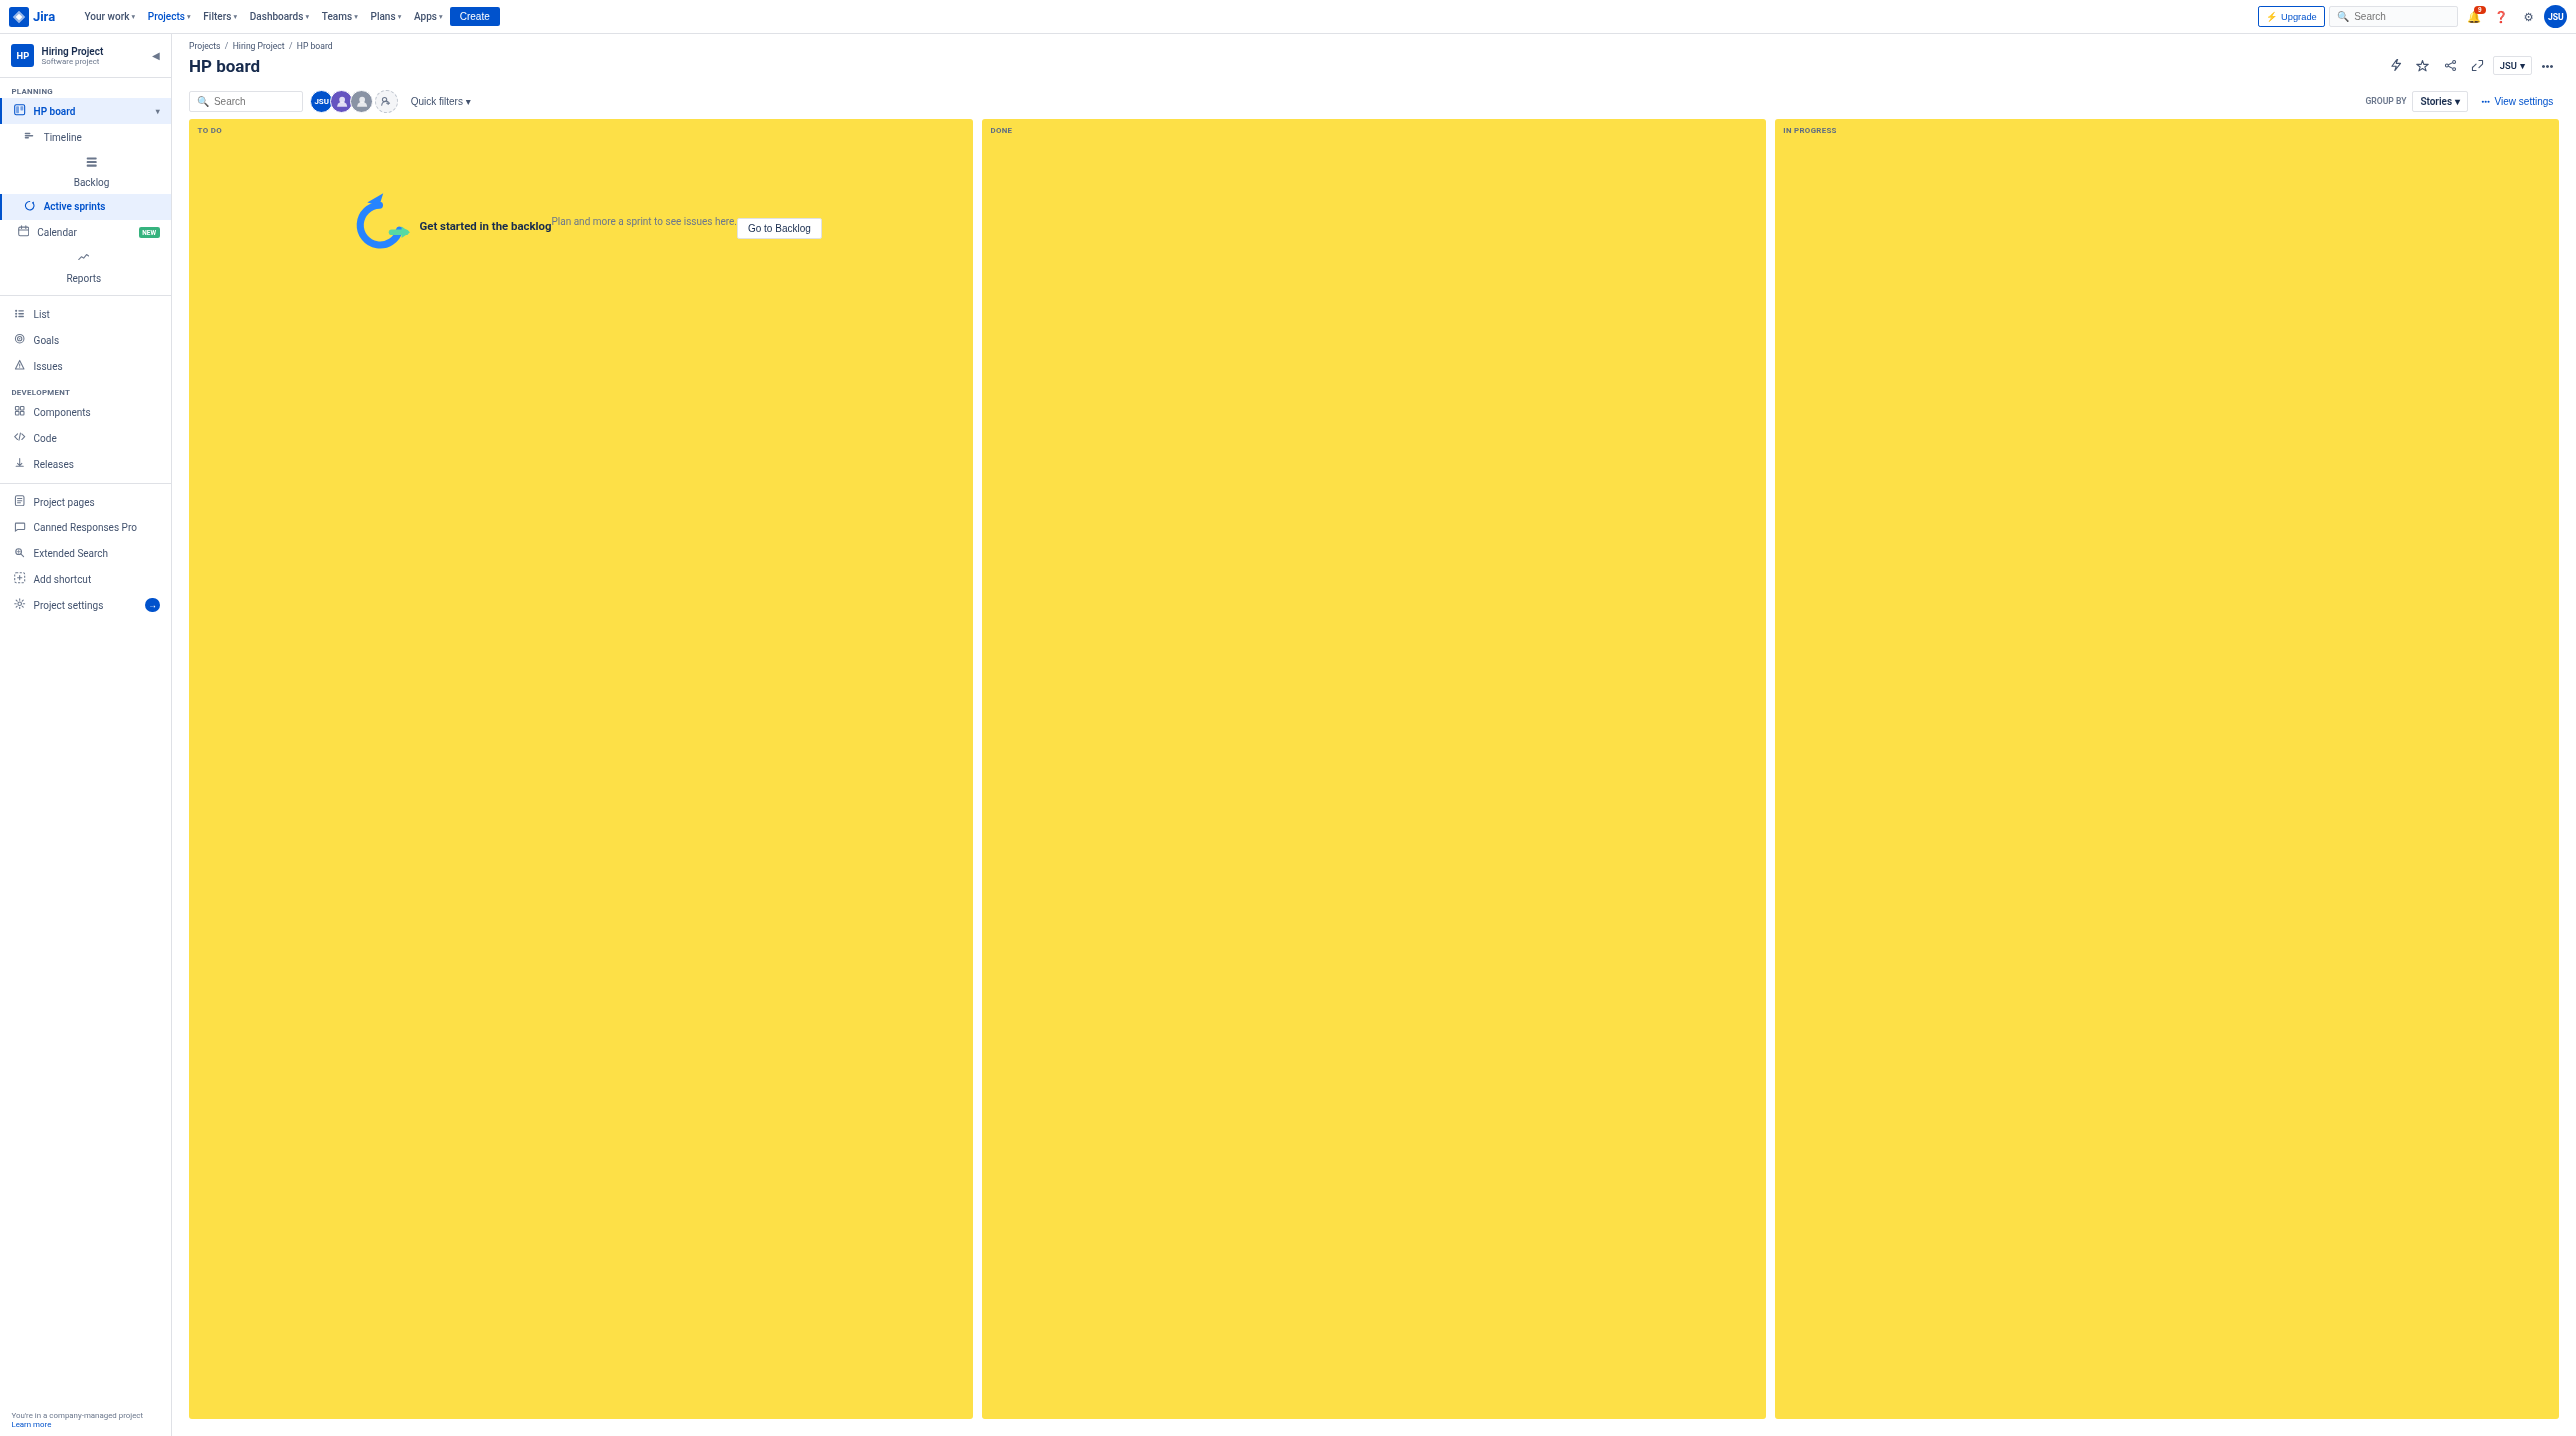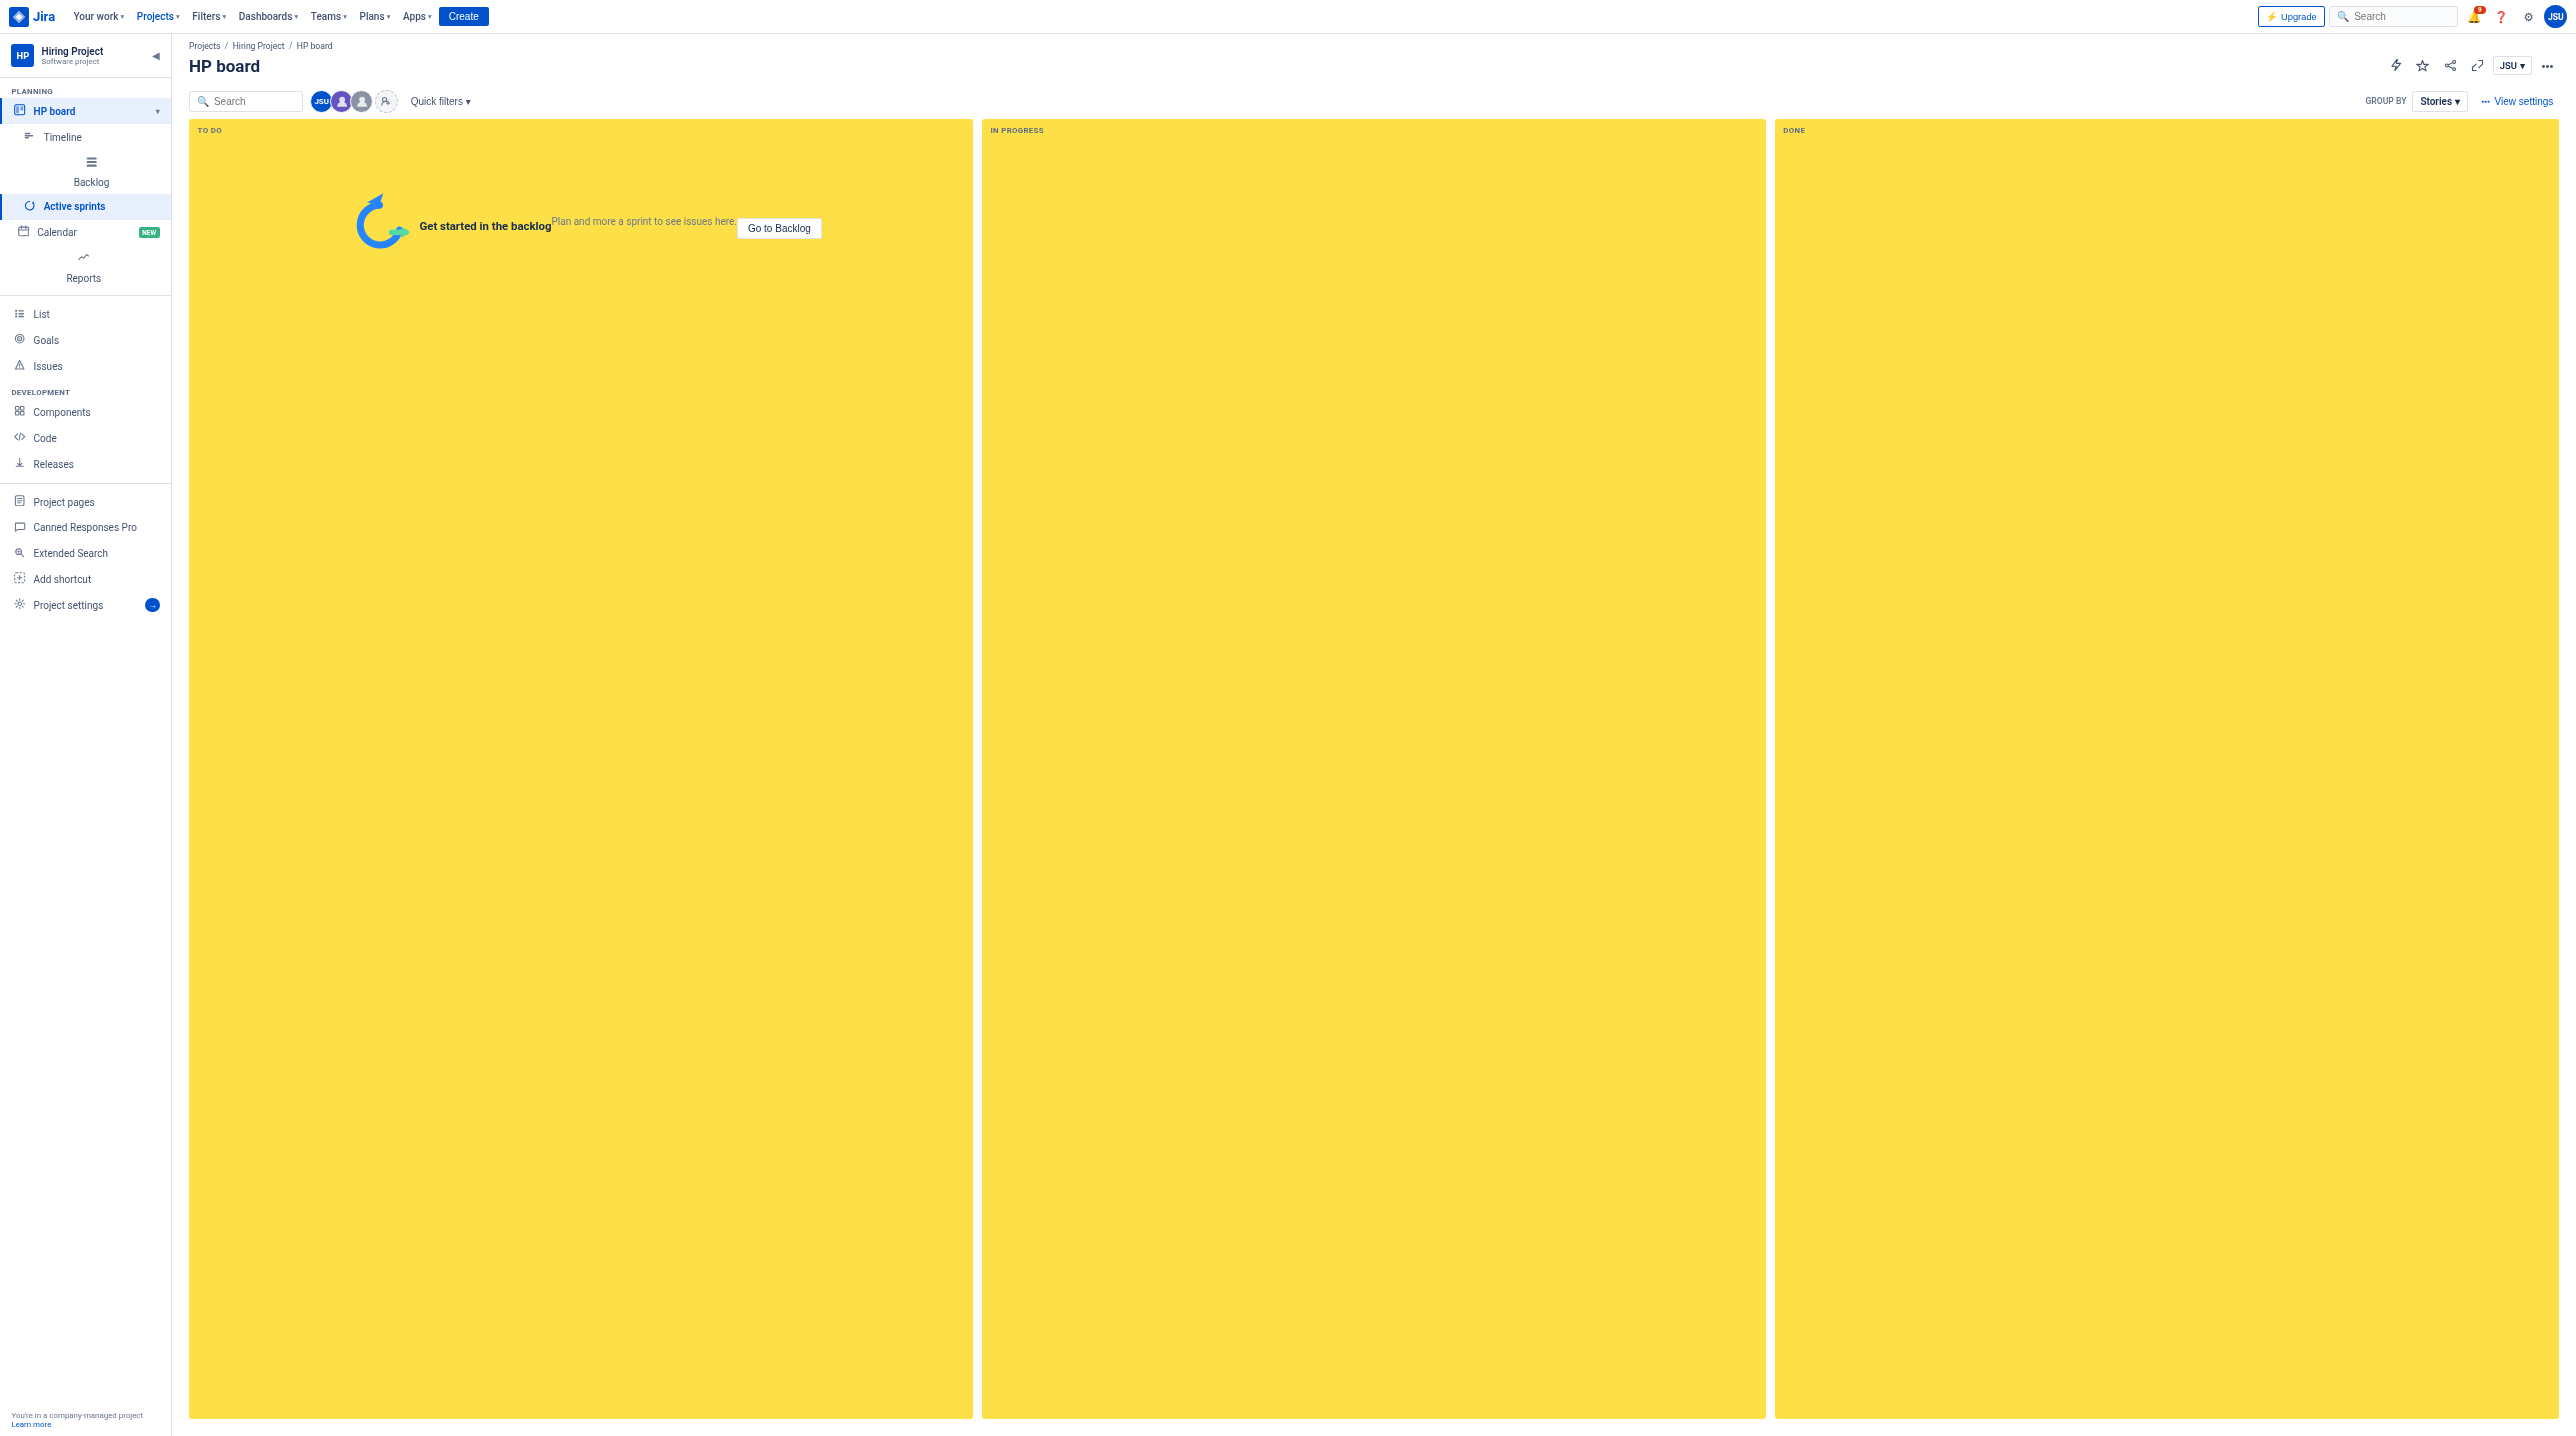--- a/index.html
+++ b/index.html
@@ -1,21 +1,21 @@
 <!DOCTYPE html>
 <html style="font-size:11.4px"><head>
   <meta charset="utf-8">
   <style>
     * { box-sizing: border-box; margin: 0; padding: 0; }
     body { font-family: -apple-system, BlinkMacSystemFont, 'Segoe UI', Roboto, sans-serif; font-size: 10px; background: #fff; color: #172b4d; overflow: hidden; }
 
     
     .topnav {
       display: flex; align-items: center; background: #fff; border-bottom: 0.7px solid #dfe1e6;
-      height: 34px; padding: 0 8.6px; gap: 7px; position: relative; z-index: 100;
+      height: 34px; padding: 0 8.6px; gap: 18px; position: relative; z-index: 100;
     }
     .topnav-logo { display: flex; align-items: center; gap: 4.3px; margin-right: 5.7px; cursor: pointer; }
     .topnav-logo-icon { width: 20px; height: 20px; }
     .topnav-logo-text { font-size: 13px; font-weight: 700; color: #0052cc; }
     .topnav-nav { display: flex; align-items: center; gap: 1.4px; flex: 1; }
     .topnav-item {
       display: flex; align-items: center; gap: 2.1px; padding: 4.3px 5.7px; border-radius: 2.1px;
       cursor: pointer; font-size: 10px; color: #42526e; font-weight: 500;
     }
     .topnav-item.active { color: #0052cc; }
@@ -562,25 +562,25 @@
               </svg>
             </div>
             <div class="empty-title">Get started in the backlog</div>
             <div class="empty-desc">Plan and more a sprint to see issues here.</div>
             <button class="go-backlog-btn">Go to Backlog</button>
           </div>
         </div>
       </div>
 
       <div class="board-column">
+        <div class="column-header">DONE</div>
+        <div class="column-body"></div>
+      </div>
+
+      <div class="board-column">
         <div class="column-header">IN PROGRESS</div>
         <div class="column-body"></div>
       </div>
 
-      <div class="board-column">
-        <div class="column-header">DONE</div>
-        <div class="column-body"></div>
-      </div>
-
     </div>
   </main>
 </div>
 
 
 </body></html>

